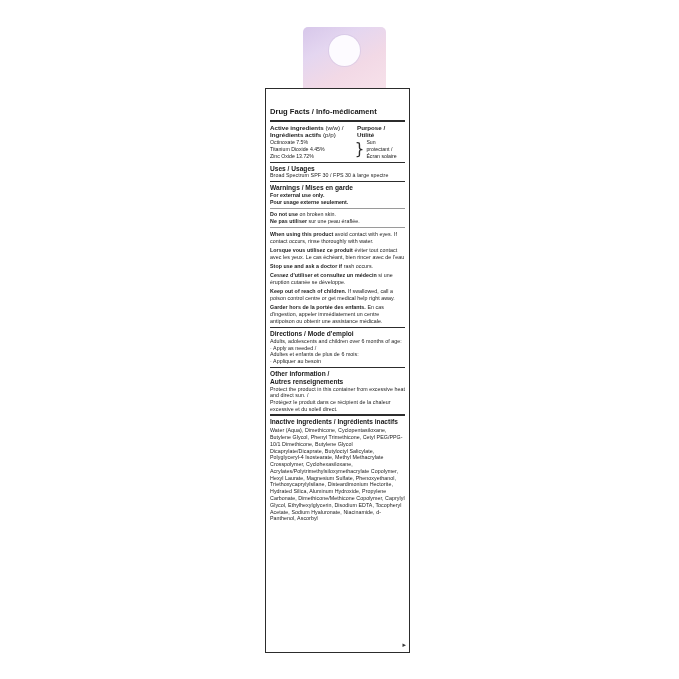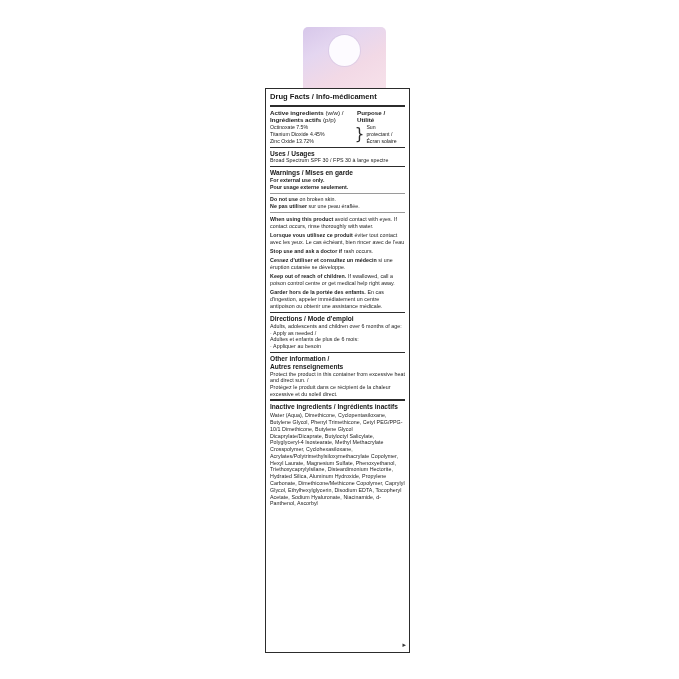--- a/index.html
+++ b/index.html
@@ -49,21 +49,21 @@
     top: 88px;
     width: 145px;
     height: 565px;
     background: #ffffff;
     border: 1px solid #2c2c2c;
     box-sizing: border-box;
     padding: 0;
     overflow: hidden;
   }
   .panel-inner {
-    padding: 4px 4px 0 4px;
+    padding: 19px 4px 0 4px;
   }
 
   .title {
     font-size: 7.6px;
     font-weight: bold;
     line-height: 1.15;
     padding-bottom: 2px;
   }
   .rule-thick {
     border-top: 2.4px solid #2c2c2c;

